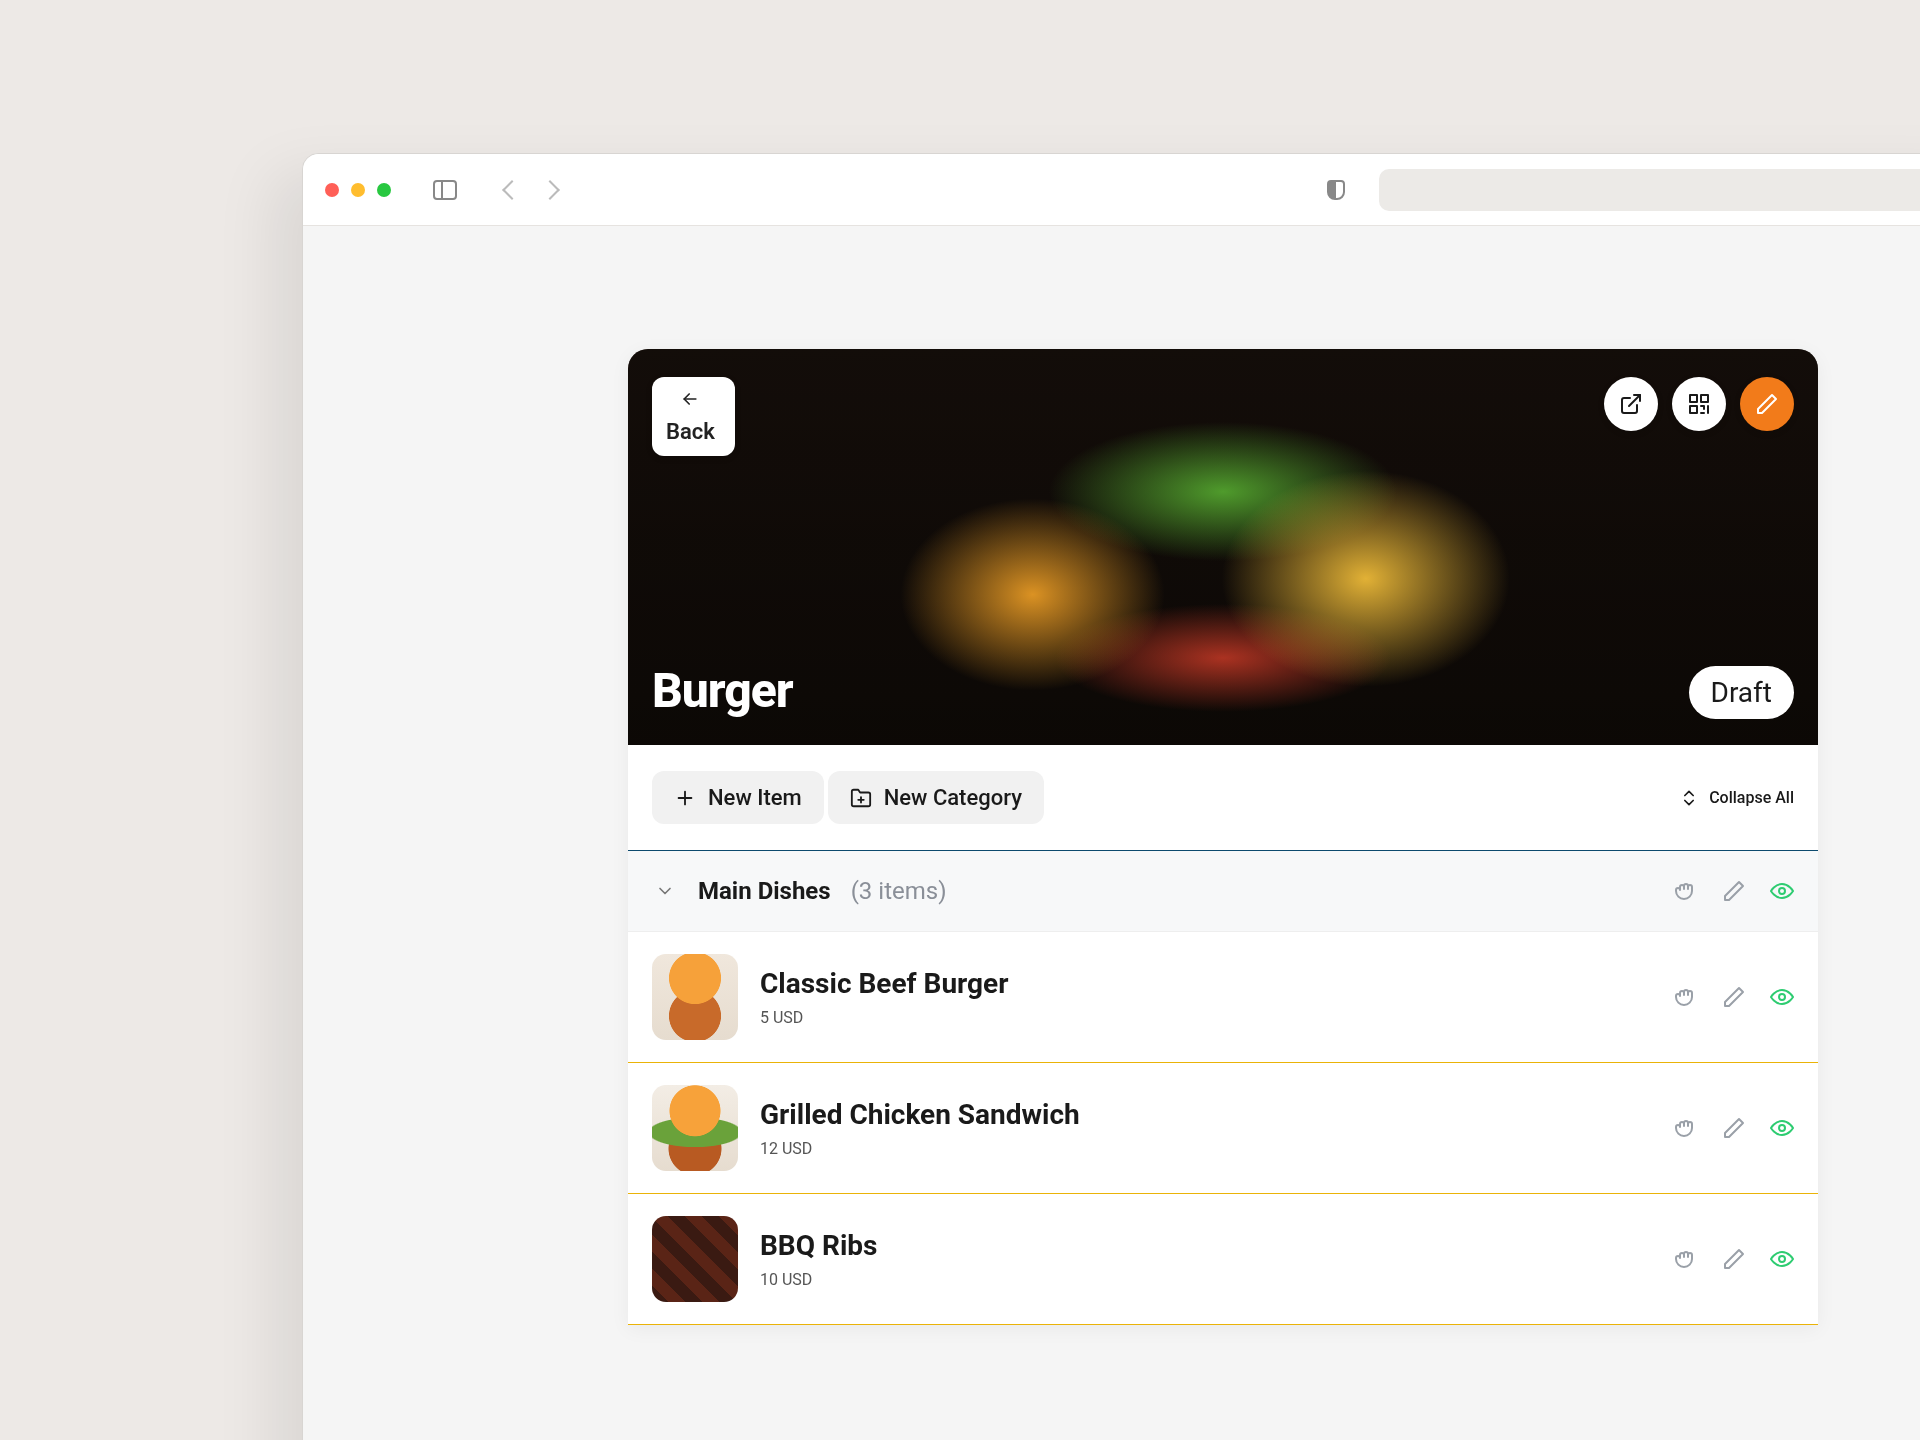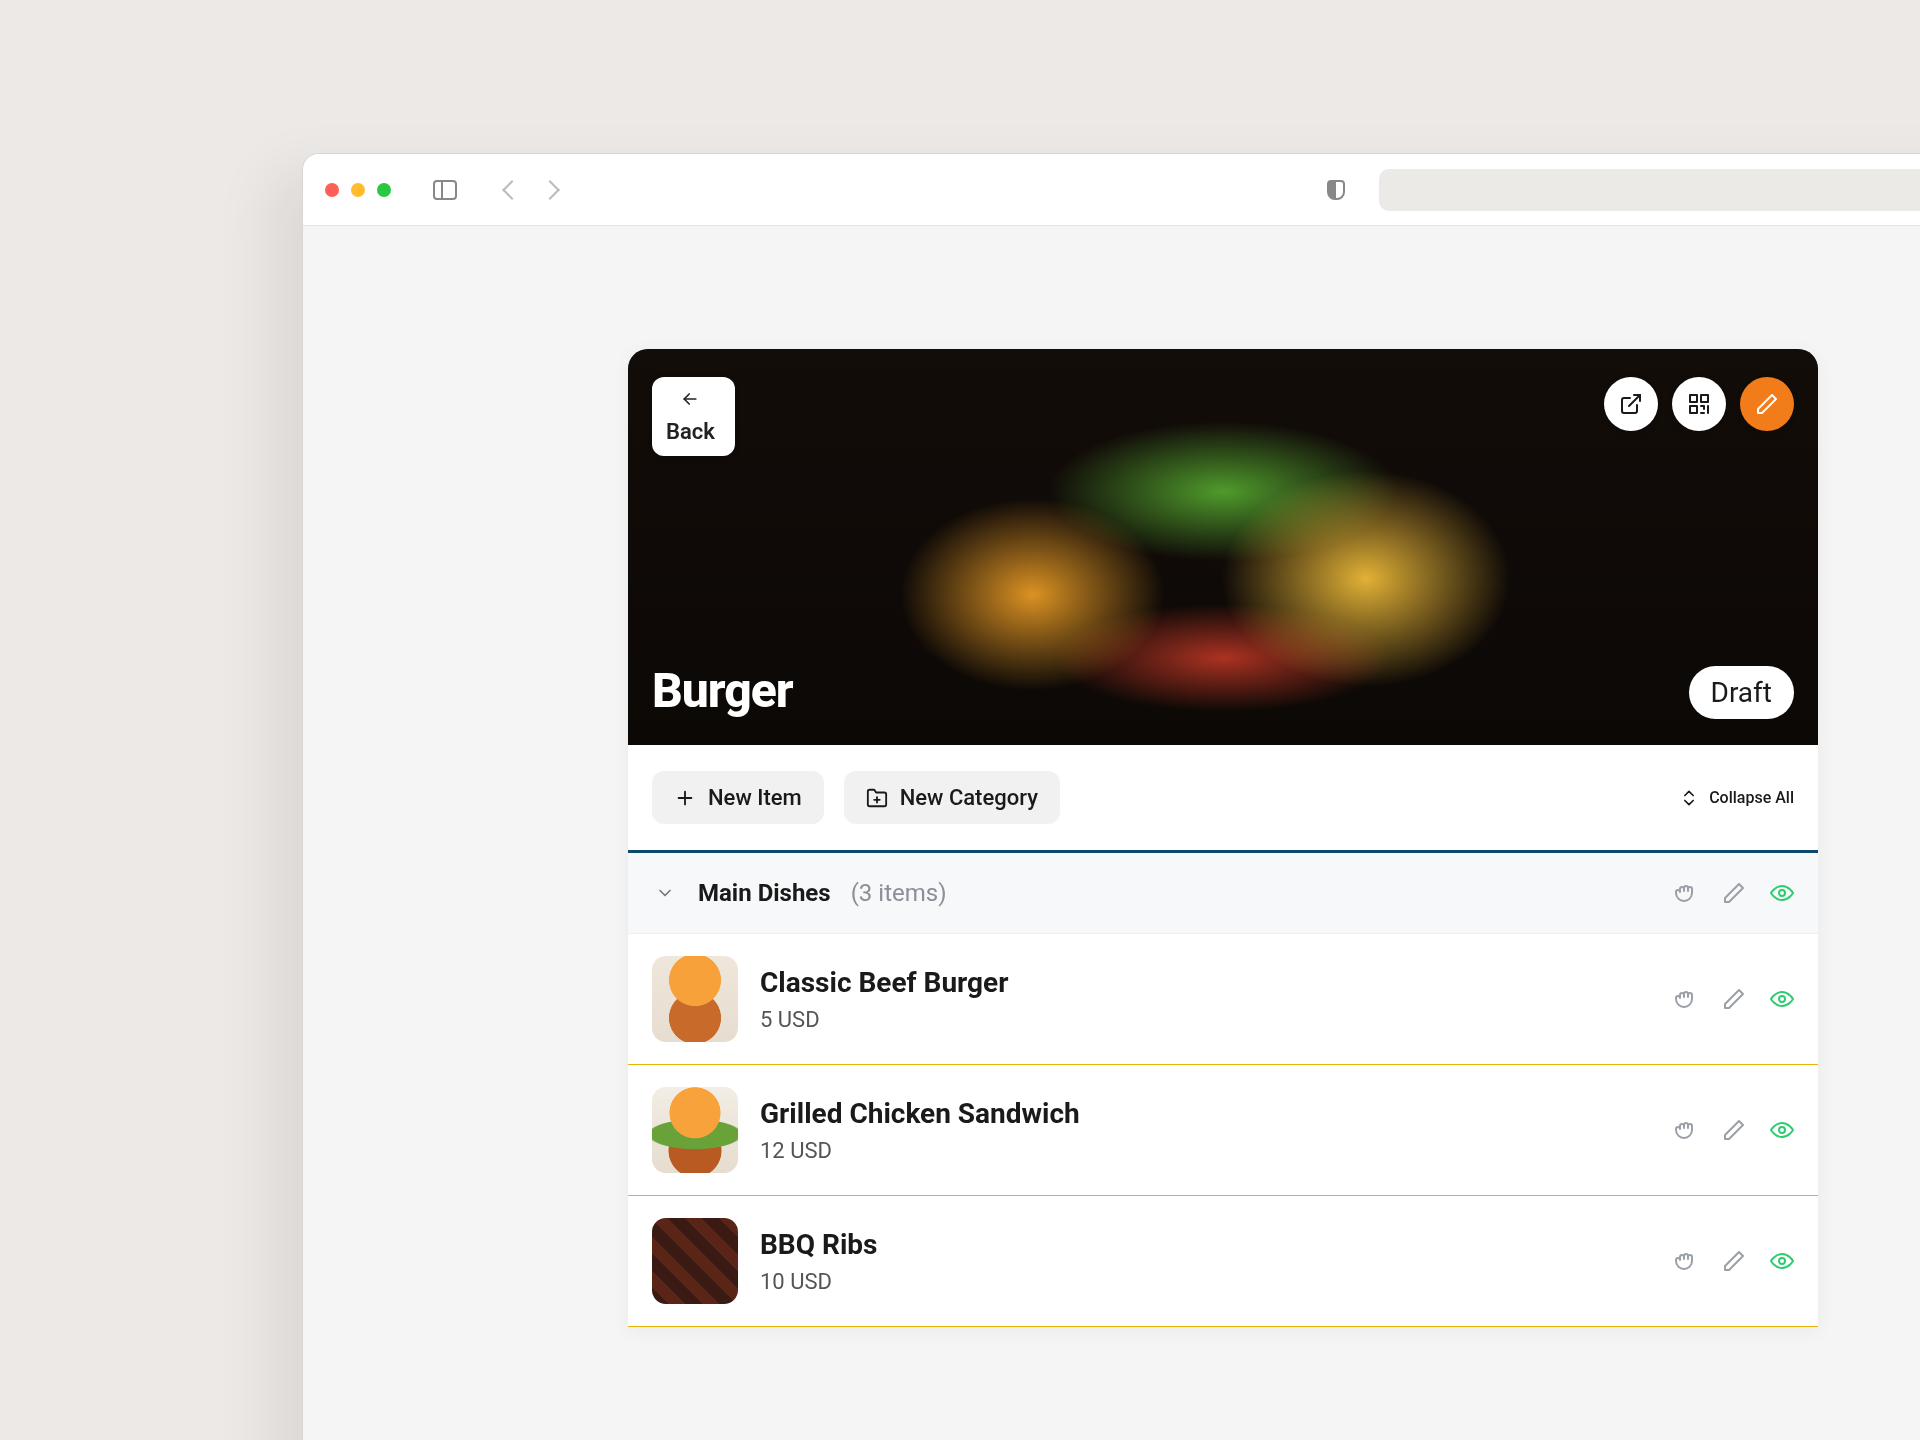--- a/index.html
+++ b/index.html
@@ -111,22 +111,22 @@
     color:#fff;font-size:48px;font-weight:800;letter-spacing:-1px;
   }
   .status-chip{
     position:absolute;right:24px;bottom:26px;
     background:#fff;border-radius:999px;padding:10px 22px;
     font-size:28px;font-weight:400;
   }
 
   
   .toolbar{
-    display:flex;align-items:center;gap:20px;
-    padding:26px 24px;border-bottom:3px solid #0c4a6e;
+    display:flex;align-items:center;gap:4px;
+    padding:26px 24px;border-bottom:1px solid #0c4a6e;
   }
   .pill{
     background:#f1f1f1;border-radius:12px;padding:14px 22px;
     display:flex;align-items:center;gap:12px;
     font-size:22px;font-weight:500;
   }
   .pill svg{width:22px;height:22px;}
   .collapse{
     margin-left:auto;display:flex;align-items:center;gap:10px;
     font-size:16px;font-weight:500;
@@ -168,21 +168,21 @@
       radial-gradient(ellipse 50px 16px at 50% 55%, #6aa23a 90%, transparent 95%),
       radial-gradient(circle at 50% 74%, #b85a22 34%, transparent 35%),
       linear-gradient(#f3ede5,#e6dccf);
   }
   .thumb.ribs{
     background:
       repeating-linear-gradient(45deg,#3a1a12 0 12px,#5a2416 12px 24px),
       #2a140c;
   }
   .item-info .name{font-size:28px;font-weight:700;}
-  .item-info .price{font-size:22px;color:#555;margin-top:8px;}
+  .item-info .price{font-size:16px;color:#555;margin-top:8px;}
 
   svg{stroke:currentColor;fill:none;stroke-width:2;stroke-linecap:round;stroke-linejoin:round;}
 </style>
 </head>
 <body>
 
 <div class="browser-window">
   <div class="titlebar">
     <div class="traffic">
       <div class="dot red"></div>

